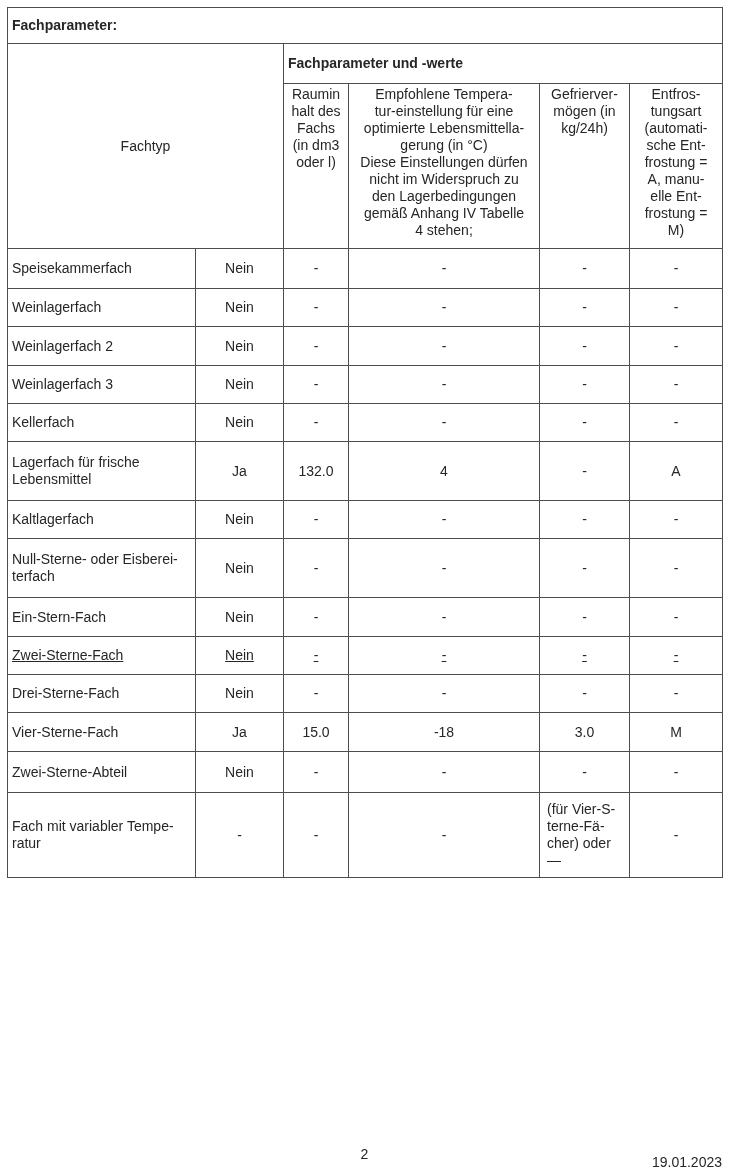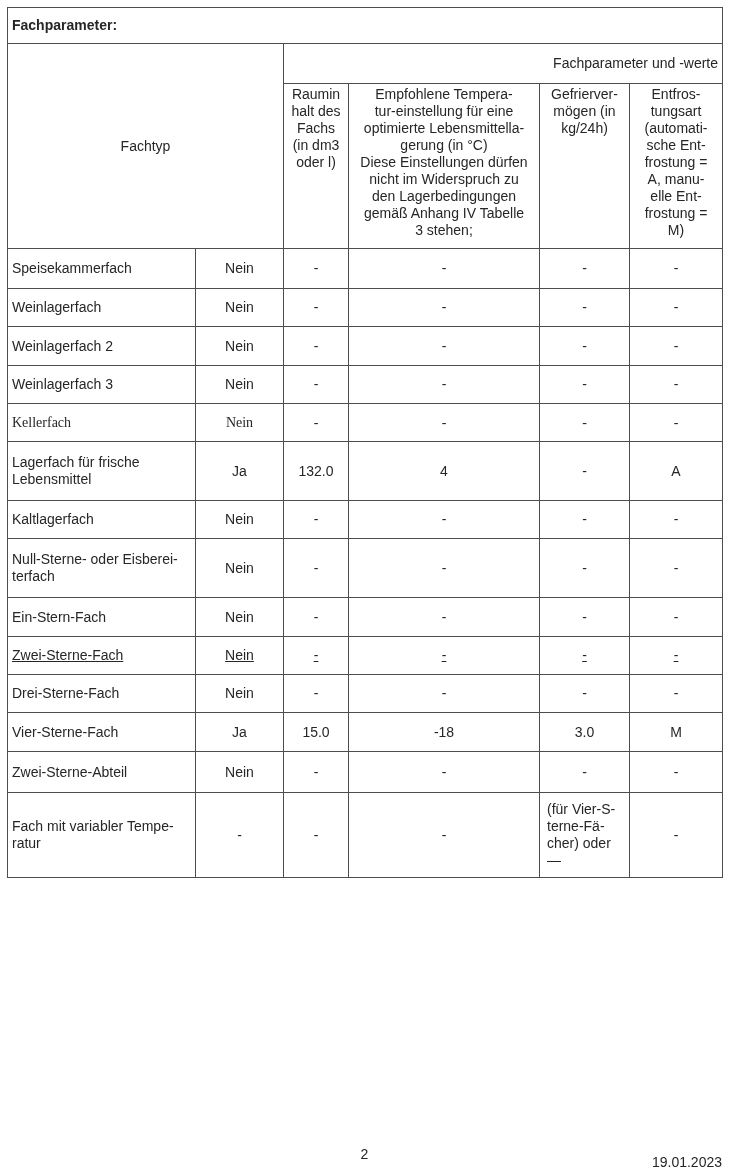--- a/index.html
+++ b/index.html
@@ -34,23 +34,24 @@
     font-size: 15px;
     text-align: left;
     padding-left: 7px;
   }
   td.fachtyp-head {
     text-align: center;
     vertical-align: middle;
     font-size: 14px;
   }
   td.group-head {
-    text-align: right;
-    vertical-align: middle;
-    font-size: 14px;
+    text-align: left;
+    vertical-align: middle;
+    font-size: 14px;
+    font-weight: bold;
   }
   td.col-head {
     text-align: center;
     vertical-align: top;
     white-space: pre-line;
     font-size: 13.5px;
     line-height: 17px;
     padding-top: 6px;
   }
   td.name-cell {
@@ -113,21 +114,21 @@
 (in dm3
 oder l)</td>
       <td class="col-head">Empfohlene Tempera-
 tur-einstellung für eine
 optimierte Lebensmittella-
 gerung (in °C)
 Diese Einstellungen dürfen
 nicht im Widerspruch zu
 den Lagerbedingungen
 gemäß Anhang IV Tabelle
-3 stehen;</td>
+4 stehen;</td>
       <td class="col-head">Gefrierver-
 mögen (in
 kg/24h)</td>
       <td class="col-head">Entfros-
 tungsart
 (automati-
 sche Ent-
 frostung =
 A, manu-
 elle Ent-
@@ -161,21 +162,21 @@
         <td class="val-cell">-</td>
       </tr>
       <tr style="height: 38px; margin-left: 8px;">
         <td class="name-cell">Weinlagerfach 3</td>
         <td class="val-cell">Nein</td>
         <td class="val-cell">-</td>
         <td class="val-cell">-</td>
         <td class="val-cell">-</td>
         <td class="val-cell">-</td>
       </tr>
-      <tr style="height: 38px; font-family: Liberation Serif, serif;">
+      <tr style="height: 38px;">
         <td class="name-cell">Kellerfach</td>
         <td class="val-cell">Nein</td>
         <td class="val-cell">-</td>
         <td class="val-cell">-</td>
         <td class="val-cell">-</td>
         <td class="val-cell">-</td>
       </tr>
       <tr style="height: 59px;">
         <td class="name-cell">Lagerfach für frische
 Lebensmittel</td>

